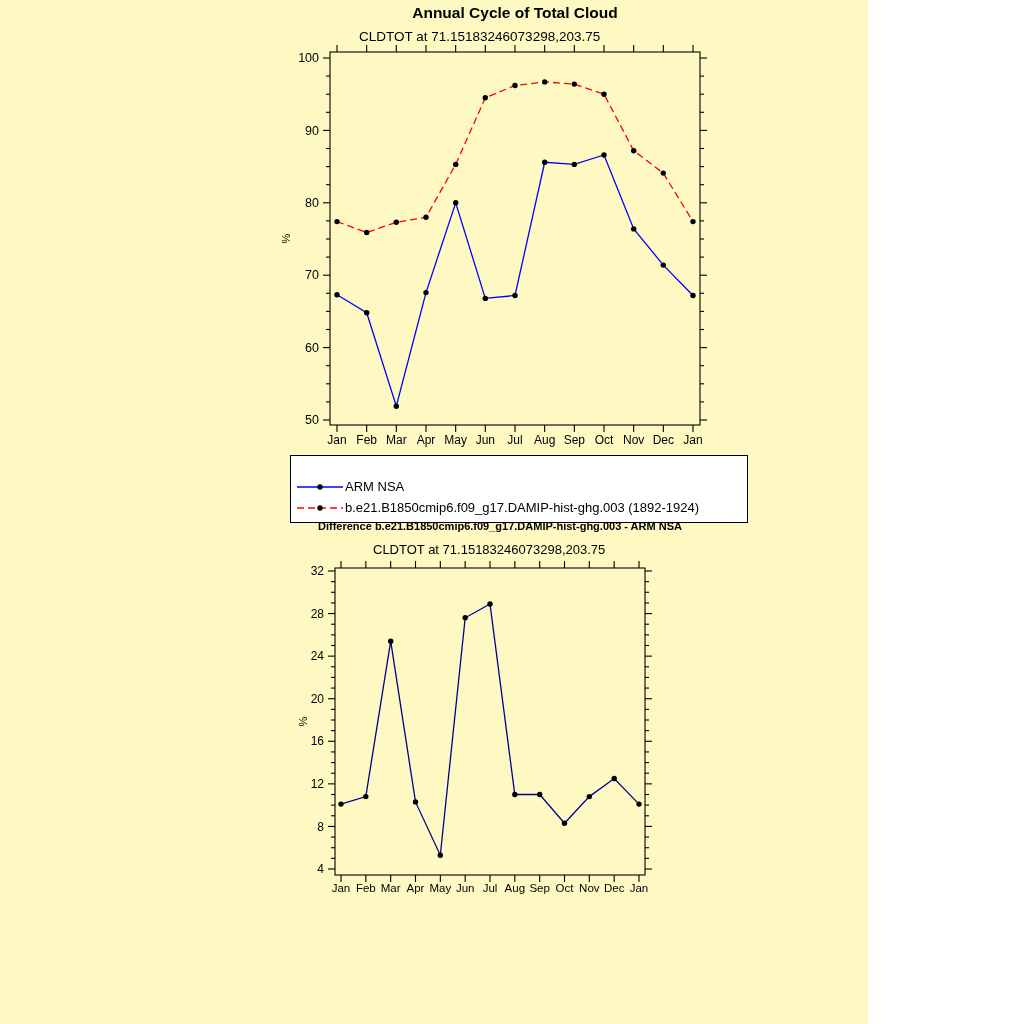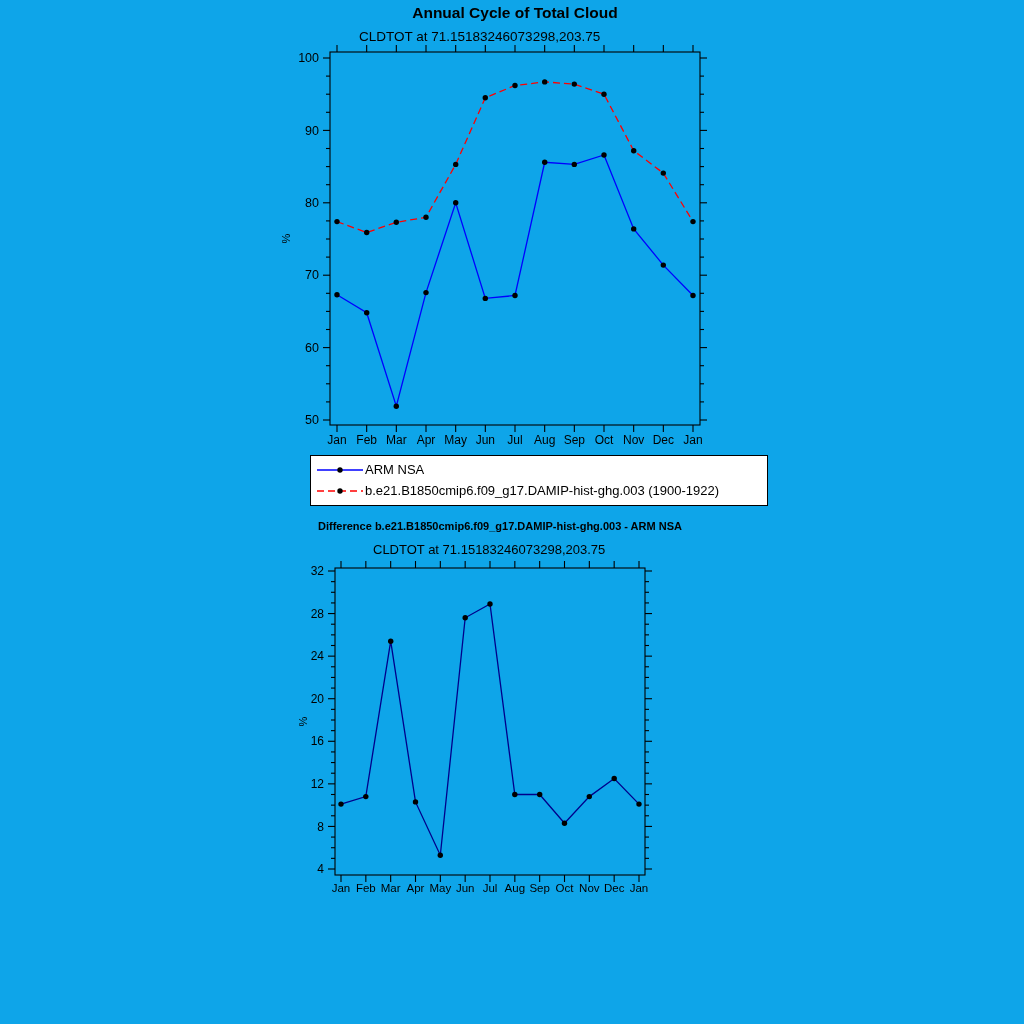--- a/index.html
+++ b/index.html
@@ -1,33 +1,33 @@
 <!DOCTYPE html>
 <html><head>
 <meta charset="utf-8">
 <style>
   * { margin: 0; padding: 0; box-sizing: border-box; }
   html, body { width: 1024px; height: 1024px; background: #ffffff; }
   body { font-family: "Liberation Sans", sans-serif; color: #000; }
-  .canvas { position: relative; width: 1024px; height: 1024px; background: #0ea5e9; overflow: hidden; }
+  .canvas { position: relative; width: 868px; height: 1024px; background: #fef9c3; overflow: hidden; }
 
   .chart-title { position: absolute; text-align: center; font-weight: bold; color: #000; }
   .title-0 { left: 265px; top: 4px; width: 500px; font-size: 15.5px; }
   .title-1 { left: 200px; top: 520px; width: 600px; font-size: 11px; }
   .chart-subtitle { position: absolute; font-size: 13.5px; color: #000; white-space: nowrap; margin-left: 21px; }
   .subtitle-0 { left: 338px; top: 29px; }
   .subtitle-1 { left: 352px; top: 542px; font-size: 13px; }
 
   svg.plot { position: absolute; overflow: visible; }
   #svg-0 { left: 270px; top: 44px; }
   #svg-1 { left: 280px; top: 558px; }
   svg text { font-family: "Liberation Sans", sans-serif; fill: #000; stroke: none; }
 
   .legend { position: absolute; left: 290px; top: 455px; width: 458px;
-            border: 1px solid #000; background: #fff; padding: 3px 6px 4px 6px; margin-left: 20px; }
+            border: 1px solid #000; background: #fff; padding: 20px 6px 4px 6px; }
   .legend-row { display: flex; align-items: center; height: 21px; }
   .legend-row svg { flex: 0 0 auto; display: block; }
   .legend-label { font-size: 13px; margin-left: 2px; white-space: nowrap; }
 </style>
 </head>
 <body>
 
 <div class="canvas">
 
   <div class="chart-title title-0">Annual Cycle of Total Cloud</div>
@@ -166,21 +166,21 @@
           <line x1="0" y1="8" x2="46" y2="8" stroke="#0000ff" stroke-width="1.3"></line>
           <circle cx="23" cy="8" r="2.7" fill="#000000"></circle>
         </svg>
       <span class="legend-label">ARM NSA</span>
     </div>
     <div class="legend-row">
       <svg id="legend-sample-1" width="46" height="16">
           <line x1="0" y1="8" x2="46" y2="8" stroke="#ff0000" stroke-width="1.3" stroke-dasharray="7,4"></line>
           <circle cx="23" cy="8" r="2.7" fill="#000000"></circle>
         </svg>
-      <span class="legend-label">b.e21.B1850cmip6.f09_g17.DAMIP-hist-ghg.003 (1900-1922)</span>
+      <span class="legend-label">b.e21.B1850cmip6.f09_g17.DAMIP-hist-ghg.003 (1892-1924)</span>
     </div>
   </div>
 
   <div class="chart-title title-1">Difference b.e21.B1850cmip6.f09_g17.DAMIP-hist-ghg.003 - ARM NSA</div>
   <div class="chart-subtitle subtitle-1">CLDTOT at 71.15183246073298,203.75</div>
   <svg id="svg-1" class="plot" viewBox="0 0 400 340" width="400" height="340">
       <g stroke="#000000" stroke-width="1.1">
         <rect x="55" y="10" width="310" height="307" fill="none"></rect>
         <line x1="55" y1="311" x2="48" y2="311"></line>
         <line x1="365" y1="311" x2="372" y2="311"></line>

